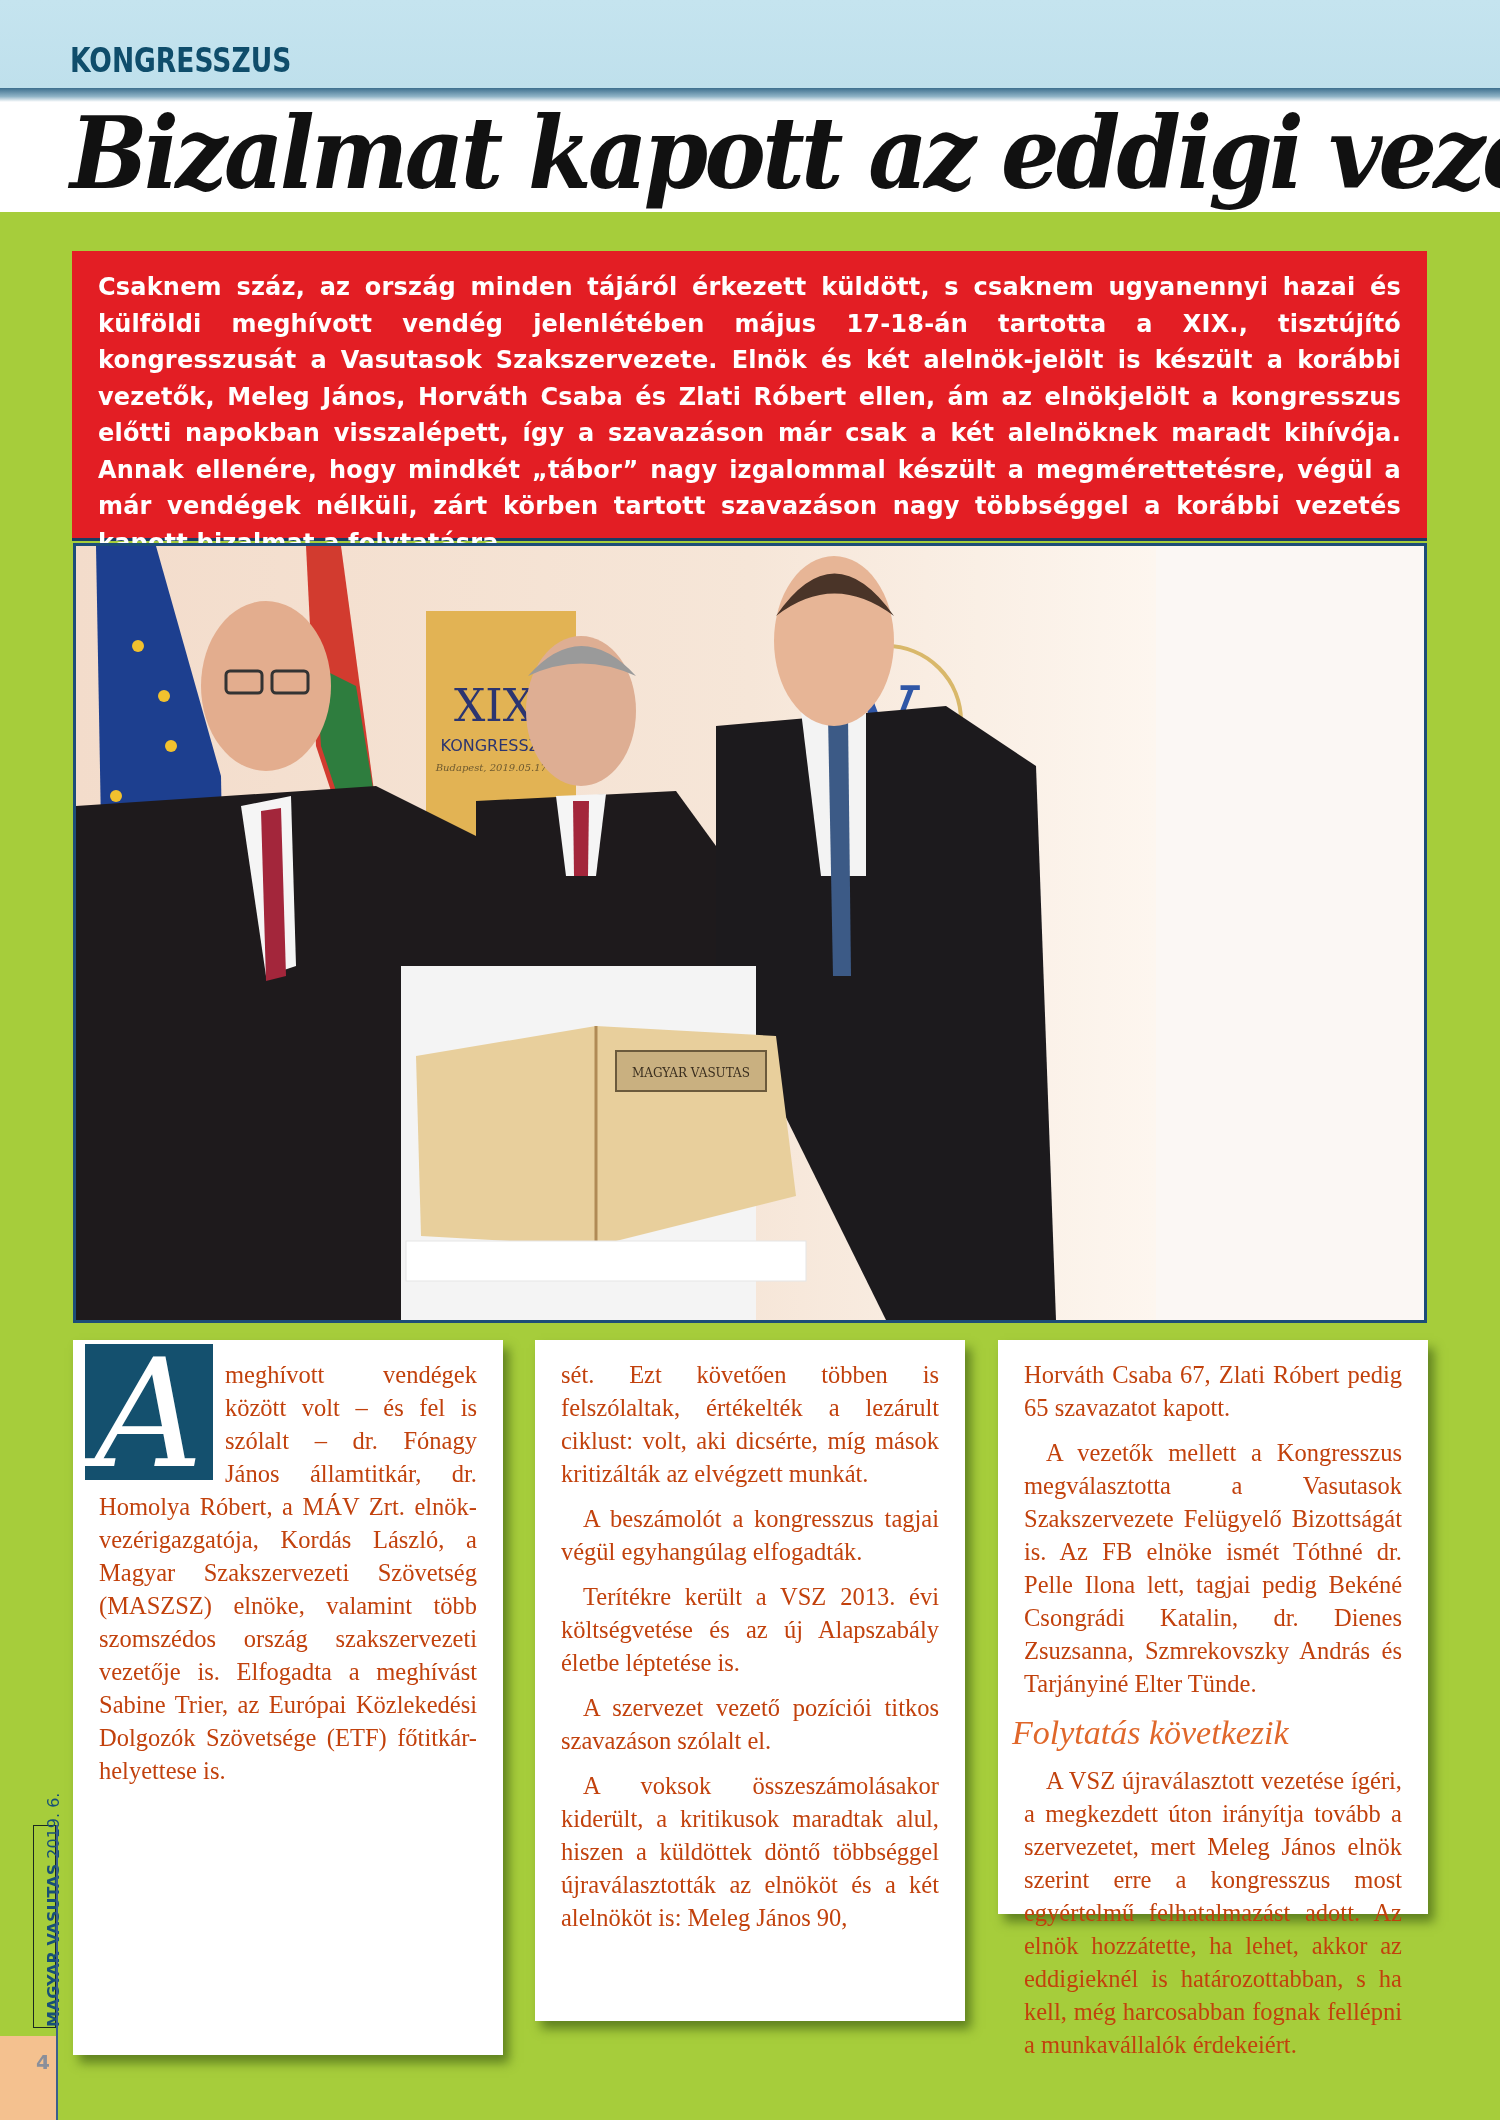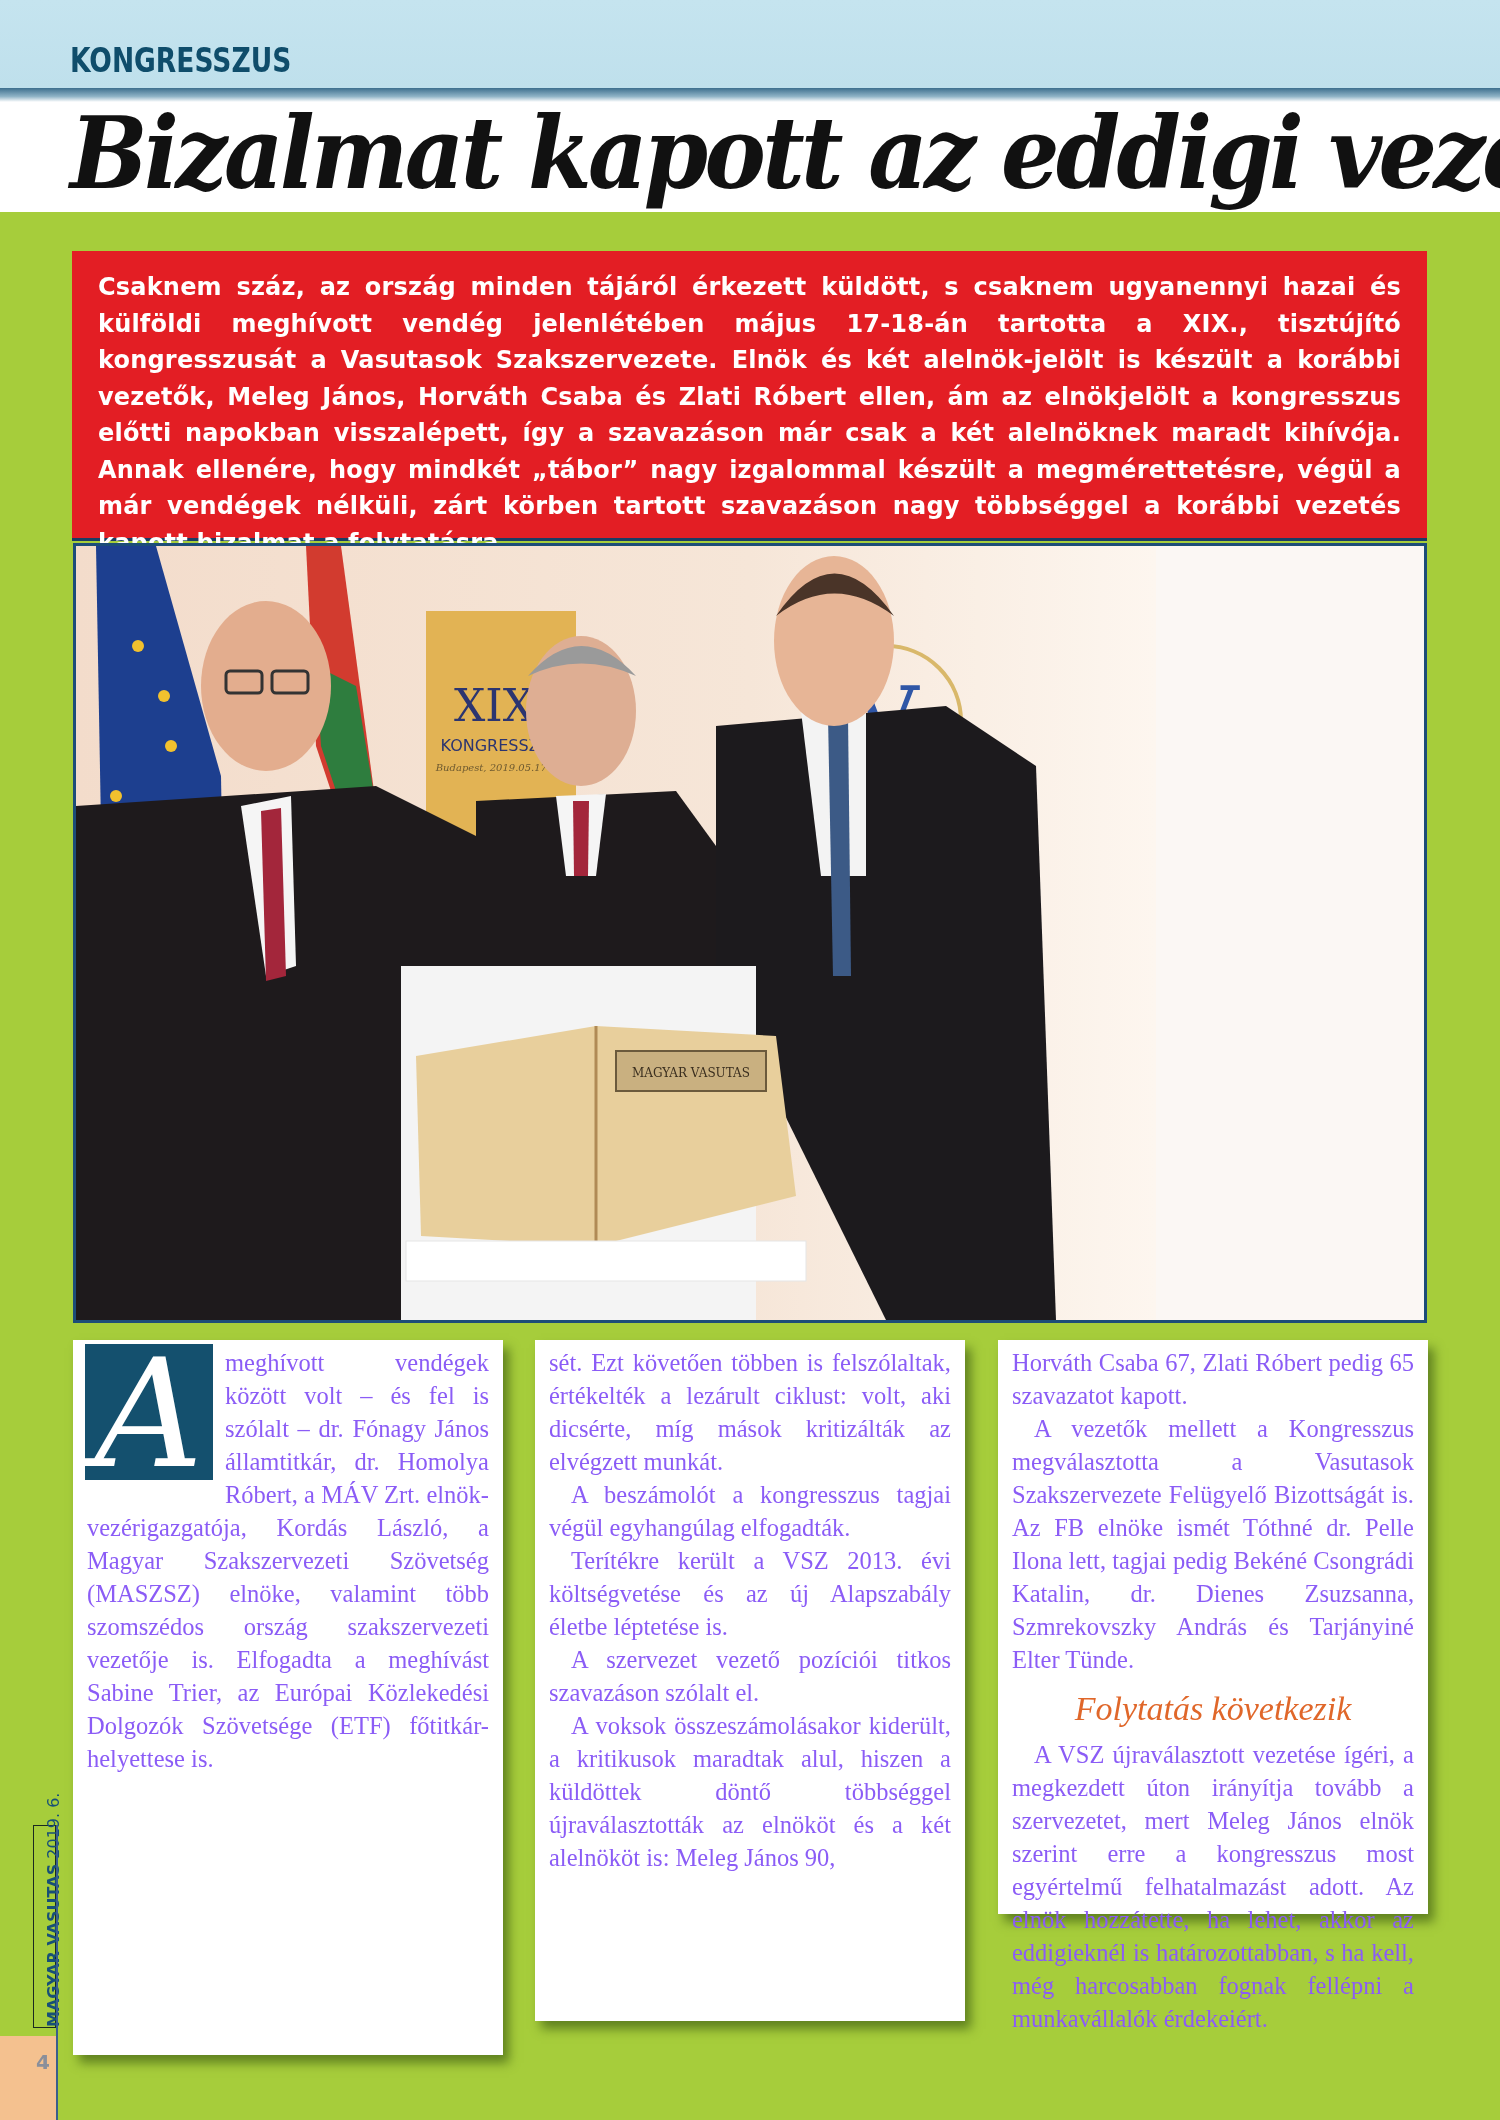--- a/index.html
+++ b/index.html
@@ -9,24 +9,24 @@
   .section-label{position:absolute;left:70px;top:40px;font-family:"DejaVu Sans",sans-serif;font-weight:bold;font-size:34px;color:#0f4d6b;letter-spacing:0px;transform:scaleX(0.78);transform-origin:left center;}
   .titleband{position:absolute;left:0;top:102px;width:1500px;height:110px;background:#fff;}
   .page-title{position:absolute;left:70px;top:98px;font-family:"DejaVu Serif",serif;font-style:italic;font-weight:bold;font-size:100px;color:#111;letter-spacing:-4px;white-space:nowrap;transform:scaleX(0.92);transform-origin:left top;line-height:1.1;}
   .lead{position:absolute;left:72px;top:251px;width:1355px;height:290px;background:#e31e24;box-sizing:border-box;padding:18px 26px 0 26px;border-bottom:3px solid #1c3d63;}
   .lead p{margin:0;font-family:"DejaVu Sans",sans-serif;font-weight:bold;font-size:24px;line-height:36.5px;color:#fff;text-align:justify;letter-spacing:0.2px;}
   .photo{position:absolute;left:73px;top:543px;width:1354px;height:780px;box-sizing:border-box;border:3px solid #1c4d78;background:linear-gradient(90deg,#f3dccb 0%,#f6e6d8 50%,#fdf6ef 80%,#f7f2ee 100%);overflow:hidden;}
   .col{position:absolute;top:1340px;background:#fff;box-sizing:border-box;padding:6px 14px 0 14px;box-shadow:6px 8px 10px rgba(40,70,10,0.55);}
   .col1{left:73px;width:430px;height:715px;}
   .col2{left:535px;width:430px;height:681px;}
   .col3{left:998px;width:430px;height:574px;}
-  .col p{margin:0;font-size:24.5px;line-height:33px;color:#8b5cf6;text-align:justify;}
+  .col p{margin:12px;font-size:24.5px;line-height:33px;color:#c2410c;text-align:justify;}
   .col p.ind{text-indent:22px;}
   .dropcap{float:left;width:128px;height:136px;background:#14506e;color:#fff;font-family:"DejaVu Serif",serif;font-style:italic;font-size:150px;line-height:140px;text-align:center;margin:-2px 12px 2px -2px;}
-  .subhead{font-style:italic;color:#e0672a;font-size:34px;margin:14px 0 10px 0;line-height:38px;text-align:center;}
+  .subhead{font-style:italic;color:#e0672a;font-size:34px;margin:14px 0 10px 0;line-height:38px;}
   .side-label-box{position:absolute;left:33px;top:1825px;width:23px;height:203px;border:1px solid #1a2a20;box-sizing:border-box;}
   .side-label{position:absolute;left:44px;top:2027px;transform:rotate(-90deg);transform-origin:left top;white-space:nowrap;font-family:"DejaVu Sans",sans-serif;font-size:16px;color:#174f77;}
   .side-label b{font-weight:bold;}
   .pagenum-box{position:absolute;left:0;top:2036px;width:58px;height:84px;background:#f4c18f;}
   .pagenum{position:absolute;left:36px;top:2050px;font-family:"DejaVu Sans",sans-serif;font-weight:bold;font-size:20px;color:#8a8f9a;}
   .vline{position:absolute;left:56px;top:1825px;width:2px;height:295px;background:#3a5e8c;}
 </style>
 </head>
 <body>
 

